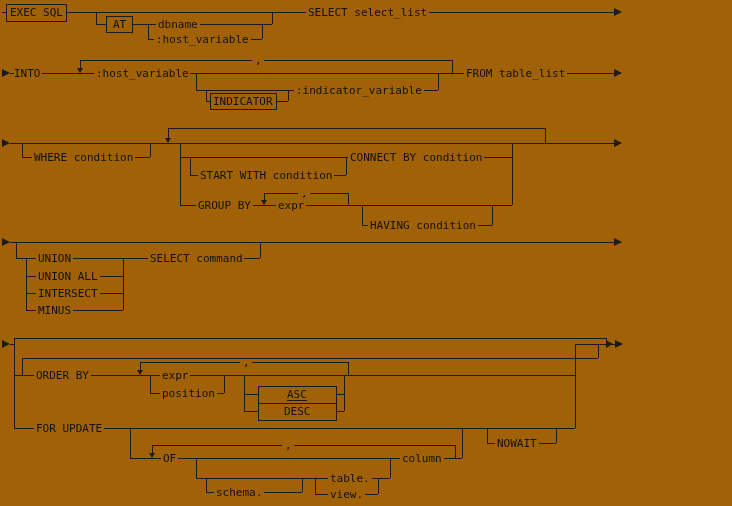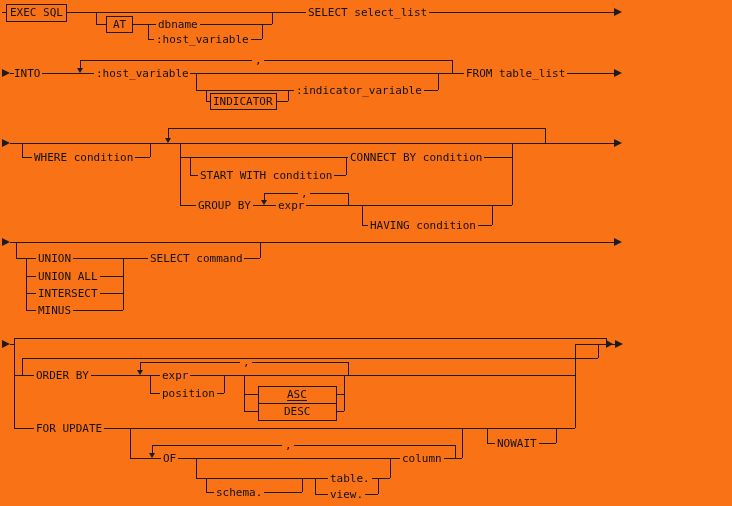--- a/index.html
+++ b/index.html
@@ -1,16 +1,16 @@
 <!DOCTYPE html>
 <html><head>
 <meta charset="utf-8">
 <style>
   html,body{margin:0;padding:0;background:#ffffff;}
-  .stage{width:732px;height:506px;background:#f97316;position:relative;overflow:hidden;}
+  .stage{width:732px;height:506px;background:#a16207;position:relative;overflow:hidden;}
   svg{display:block;}
   .lines path{stroke:#1c1c1c;stroke-width:1;fill:none;shape-rendering:crispEdges;}
   .arrows polygon{fill:#1c1c1c;stroke:none;}
   .boxes rect{fill:none;stroke:#1c1c1c;stroke-width:1;shape-rendering:crispEdges;}
   text{font-family:"DejaVu Sans Mono","Liberation Mono",monospace;font-size:11px;fill:#111111;white-space:pre;}
 </style>
 </head>
 <body>
 
 <div class="stage">

